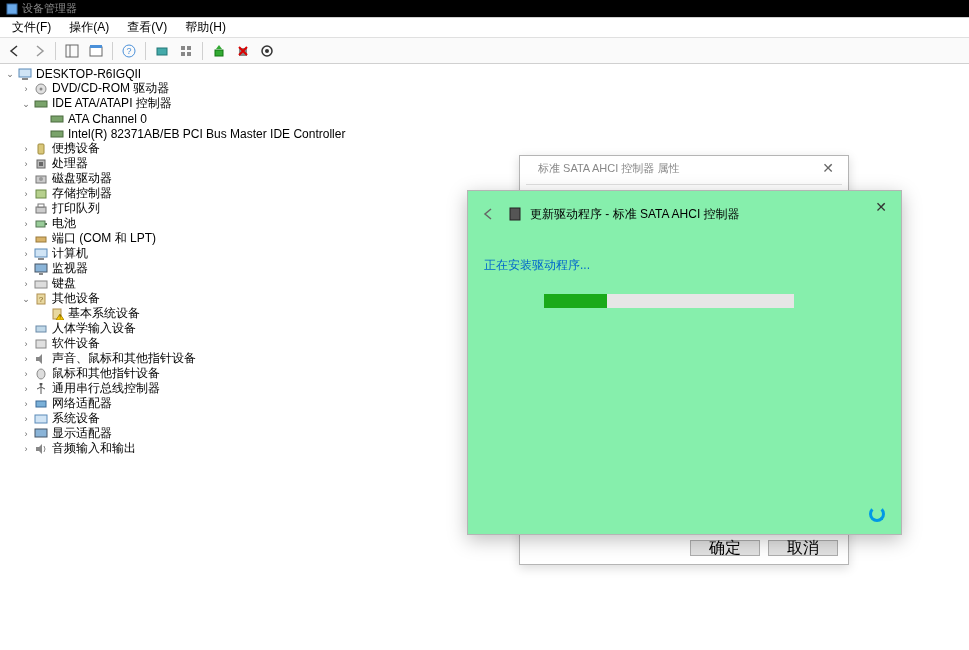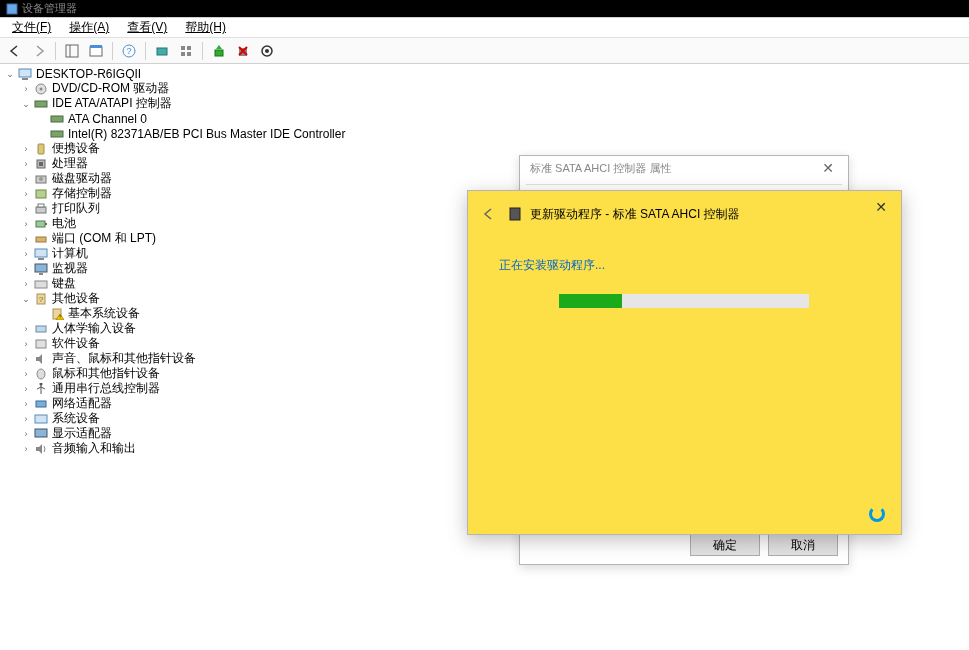--- a/index.html
+++ b/index.html
@@ -32,21 +32,20 @@
     height: 20px;
     display: flex;
     align-items: center;
     padding: 0 4px;
     gap: 2px;
     border-bottom: 1px solid #e0e0e0;
   }
   .menubar .mitem {
     padding: 18px 8px;
     cursor: default;
-    text-decoration: underline;
   }
   .toolbar {
     height: 26px;
     display: flex;
     align-items: center;
     padding: 0 4px;
     gap: 2px;
     border-bottom: 1px solid #d0d0d0;
     background: #fafafa;
   }
@@ -92,48 +91,48 @@
     position: absolute;
     left: 519px; top: 155px;
     width: 330px; height: 410px;
     background: #fff;
     border: 1px solid #b5b5b5;
     box-shadow: 0 3px 10px rgba(0,0,0,0.15);
   }
   .props-dialog .ptitle {
     height: 24px;
     display: flex; align-items: center; justify-content: space-between;
-    padding: 0 6px 0 10px;
+    padding: 0 6px 0 18px;
     color: #888;
     font-size: 11px;
   }
   .props-dialog .pclose { width: 28px; text-align:center; color:#666; font-size: 14px;}
   .props-dialog .pbody {
     position: absolute; left:6px; right:6px; top: 28px; bottom: 40px;
     border-top: 1px solid #e0e0e0;
   }
   .props-dialog .pbuttons {
     position: absolute; right: 10px; bottom: 8px;
     display: flex; gap: 8px;
   }
   .winbtn {
-    min-width: 70px; height: 22px;
+    min-width: 70px; height: 16px;
     border: 1px solid #adadad;
     background: #e1e1e1;
-    font-size: 12px;
+    font-size: 16px;
     display: inline-flex; align-items: center; justify-content: center;
     cursor: default;
   }
 
   
   .wizard {
     position: absolute;
     left: 467px; top: 190px;
     width: 435px; height: 345px;
-    background: #fde047;
+    background: #86efac;
     border: 1px solid #b5b5b5;
     box-shadow: 0 5px 18px rgba(0,0,0,0.25);
   }
   .wizard .whead {
     height: 46px;
     display: flex; align-items: center;
     gap: 8px;
     padding: 0 10px;
     position: relative;
   }
@@ -147,21 +146,21 @@
     width: 22px; height: 22px;
     display:inline-flex;align-items:center;justify-content:center;
     color:#666;
   }
   .wizard .whicn {
     width: 14px; height: 14px;
     display:inline-flex;align-items:center;justify-content:center;
   }
   .wizard .wtitle { font-size: 12px; }
   .wizard .wbody {
-    padding: 10px 31px;
+    padding: 10px 16px;
   }
   .wizard .status {
     color: #0066cc;
     font-size: 12px;
     margin: 10px 0 20px 0;
   }
   .progress-outer {
     margin-left: 60px;
     width: 250px; height: 14px;
     background: #e6e6e6;

